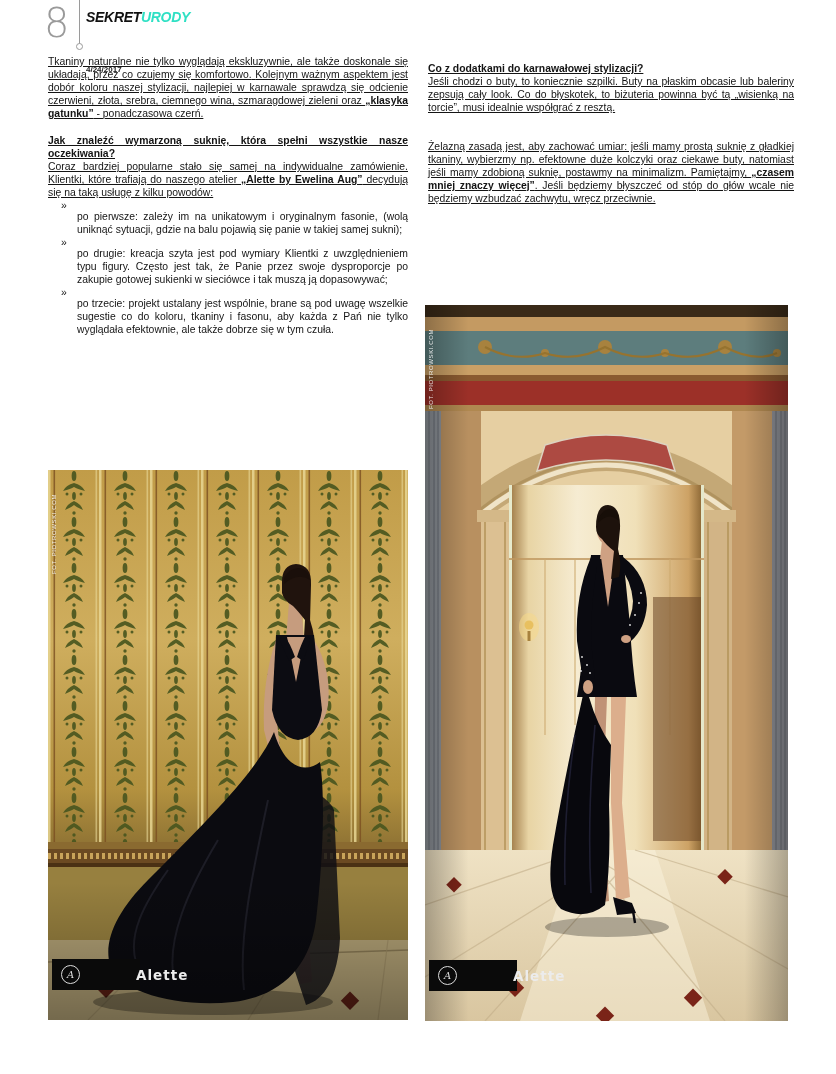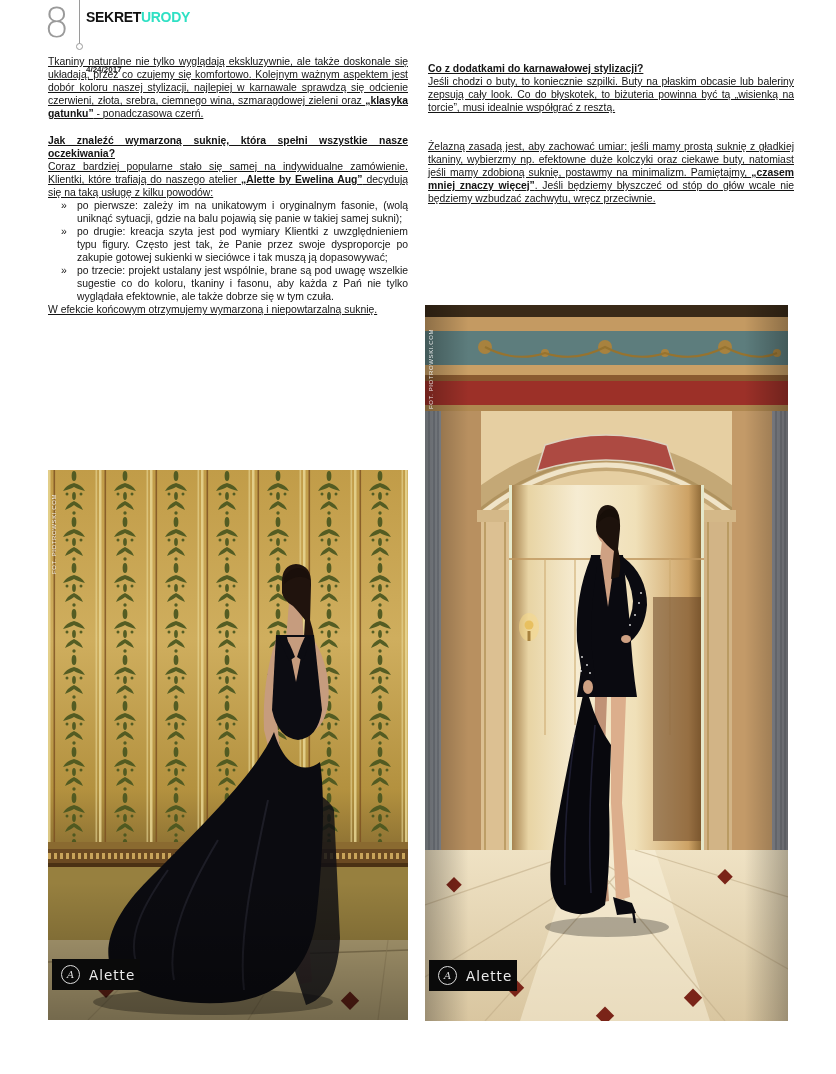--- a/index.html
+++ b/index.html
@@ -6,51 +6,51 @@
   .page{position:relative;width:836px;height:1074px;background:#ffffff;margin:0 auto;
         font-family:"Liberation Sans",sans-serif;color:#111;overflow:hidden;}
 
   
   .page-num{position:absolute;left:44px;top:2px;font-size:40px;line-height:42px;
             font-weight:300;color:#9a9a9a;font-family:"DejaVu Sans",sans-serif;}
   .head-rule{position:absolute;left:79px;top:0;width:1px;height:45px;background:#9a9a9a;}
   .head-pin{position:absolute;left:76px;top:43px;width:5px;height:5px;border:1px solid #9a9a9a;
             border-radius:50%;background:#fff;}
   .mag-title{position:absolute;left:86px;top:10px;font-size:14px;font-weight:bold;
-             letter-spacing:-0.3px;line-height:14px;}
+             letter-spacing:-0.3px;line-height:14px;font-style:italic;}
   .mag-title .accent{color:#2fe0c4;}
   .issue-date{position:absolute;left:86px;top:26px;font-size:8px;font-weight:bold;color:#222;margin-top:39px;}
 
   
   .col{position:absolute;font-size:10.4px;line-height:13px;text-align:justify;color:#141414;}
   .col-left{left:48px;top:55px;width:360px;}
   .col-right{left:428px;top:50px;width:366px;margin-top:12px;}
   .par{margin:0;text-decoration:underline;}
   .b{font-weight:bold;}
   .i{font-style:italic;font-weight:600;}
   .gap-s{height:14px;}
   .gap-m{height:26px;}
   .bullet{display:flex;margin:0;}
   .bullet .bmark{flex:0 0 16px;margin-left:13px;}
-  .bullet .btext{flex:1;text-align:justify;}
+  .bullet .btext{flex:1;text-align:justify;margin-top:11px;}
 
   
   .photo{position:absolute;overflow:hidden;}
   .photo-left{left:48px;top:470px;width:360px;height:550px;}
   .photo-right{left:425px;top:305px;width:363px;height:716px;}
   .photo svg{display:block;width:100%;height:100%;}
   .credit{position:absolute;left:3px;top:104px;transform:rotate(-90deg);transform-origin:0 0;
           font-size:6px;letter-spacing:.6px;color:#f5f5f5;white-space:nowrap;opacity:.9;}
   .logo-box{position:absolute;left:4px;bottom:30px;width:88px;height:31px;background:#0a0a0a;
             display:flex;align-items:center;padding:0 9px;box-sizing:border-box;gap:9px;}
   .logo-em{width:17px;height:17px;border:1px solid #dcdcdc;border-radius:50%;flex:0 0 17px;
            display:flex;align-items:center;justify-content:center;color:#dcdcdc;
            font-family:"DejaVu Serif",serif;font-style:italic;font-size:10px;line-height:1;}
-  .logo-tx{color:#ececec;font-family:"DejaVu Sans",sans-serif;font-weight:400;
-           font-size:13.5px;letter-spacing:1px;}
+  .logo-tx{color:#ececec;font-family:"DejaVu Sans",sans-serif;font-weight:700;
+           font-size:13.5px;letter-spacing:1px;margin-left:47px;}
 </style>
 </head>
 <body>
 
 <div class="page">
 
   <div class="page-num">8</div>
   <div class="head-rule"></div>
   <div class="head-pin"></div>
   <div class="mag-title"><span>SEKRET</span><span class="accent">URODY</span></div>
@@ -67,21 +67,20 @@
       <span class="btext">po pierwsze: zależy im na unikatowym i oryginalnym fasonie, (wolą uniknąć sytuacji, gdzie na balu pojawią się panie w takiej samej sukni);</span>
     </div>
     <div class="bullet">
       <span class="bmark">»</span>
       <span class="btext">po drugie: kreacja szyta jest pod wymiary Klientki z uwzględnieniem typu figury. Często jest tak, że Panie przez swoje dysproporcje po zakupie gotowej sukienki w sieciówce i tak muszą ją dopasowywać;</span>
     </div>
     <div class="bullet">
       <span class="bmark">»</span>
       <span class="btext">po trzecie: projekt ustalany jest wspólnie, brane są pod uwagę wszelkie sugestie co do koloru, tkaniny i fasonu, aby każda z Pań nie tylko wyglądała efektownie, ale także dobrze się w tym czuła.</span>
     </div>
-    <p class="par">W efekcie końcowym otrzymujemy wymarzoną i niepowtarzalną suknię.</p>
   </div>
 
   <div class="col col-right">
     <p class="par"><span class="b">Co z dodatkami do karnawałowej stylizacji?</span><br>
       <span>Jeśli chodzi o buty, to koniecznie szpilki. Buty na płaskim obcasie lub baleriny zepsują cały look. Co do błyskotek, to biżuteria powinna być tą „wisienką na torcie”, musi idealnie współgrać z resztą.</span></p>
     <div class="gap-m"></div>
     <p class="par"><span>Żelazną zasadą jest, aby zachować umiar: jeśli mamy prostą suknię z gładkiej tkaniny, wybierzmy np. efektowne duże kolczyki oraz ciekawe buty, natomiast jeśli mamy zdobioną suknię, postawmy na minimalizm. Pamiętajmy, </span><span class="b">„czasem mniej znaczy więcej”</span><span>. Jeśli będziemy błyszczeć od stóp do głów wcale nie będziemy wzbudzać zachwytu, wręcz przeciwnie.</span></p>
     <div class="gap-s"></div>
   </div>
 

